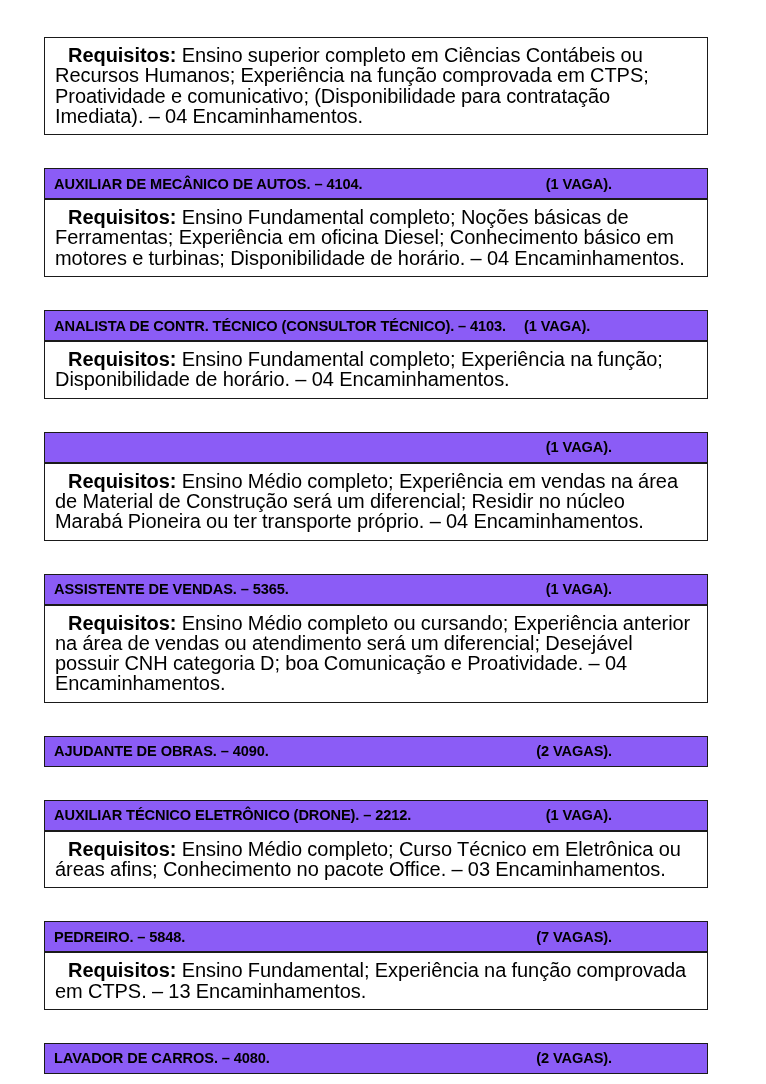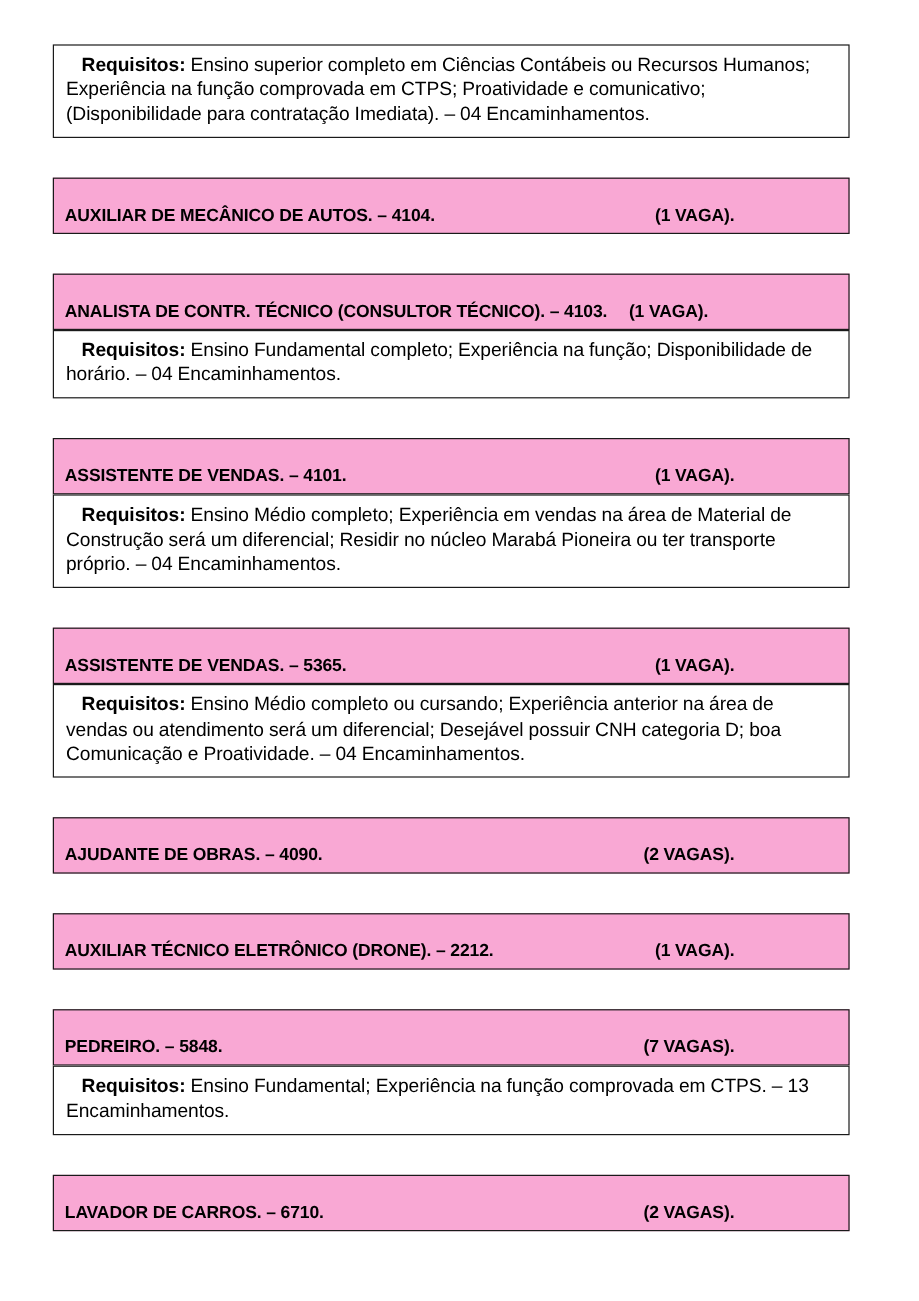--- a/index.html
+++ b/index.html
@@ -38,24 +38,24 @@
   }
   .job-block:last-child {
     margin-bottom: 0;
   }
 
   .title-box {
     border: 1.6px solid #1a1a1a;
     border-bottom-width: 1.1px;
     box-sizing: border-box;
     padding: 6px 10px 6px 9px;
-    height: 47px;
+    height: 31px;
     display: flex;
-    align-items: flex-end;
-    background: #f9a8d4;
+    align-items: center;
+    background: #8b5cf6;
   }
 
   .title-text {
     font-size: 14.6px;
     font-weight: bold;
     letter-spacing: -0.1px;
     white-space: nowrap;
   }
 
   
@@ -75,21 +75,21 @@
 
   .req-box {
     border: 1.6px solid #1a1a1a;
     border-top-width: 1.1px;
     box-sizing: border-box;
     padding: 7px 11px 8px 10px;
     background: #ffffff;
   }
 
   .req-text {
-    font-size: 16px;
+    font-size: 20px;
     line-height: 20.3px;
     text-align: left;
     text-indent: 13px;
     letter-spacing: -0.05px;
     word-spacing: -0.2px;
   }
   .req-label {
     font-weight: bold;
   }
 
@@ -109,35 +109,37 @@
         <div class="req-text"><span class="req-label">Requisitos:</span><span> Ensino superior completo em Ciências Contábeis ou Recursos Humanos; Experiência na função comprovada em CTPS; Proatividade e comunicativo; (Disponibilidade para contratação Imediata). – 04 Encaminhamentos.</span></div>
       </div>
     </div>
 
     <div id="jobs-container">
   <div class="job-block">
     <div class="title-box">
       <span class="title-text">AUXILIAR DE MECÂNICO DE AUTOS. – 4104.</span>
       <span class="vagas vagas-spaced">(1 VAGA).</span>
     </div>
+    <div class="req-box">
+      <div class="req-text"><span class="req-label">Requisitos:</span><span> Ensino Fundamental completo; Noções básicas de Ferramentas; Experiência em oficina Diesel; Conhecimento básico em motores e turbinas; Disponibilidade de horário. – 04 Encaminhamentos.</span></div>
+    </div>
   </div>
 
   <div class="job-block">
     <div class="title-box">
       <span class="title-text">ANALISTA DE CONTR. TÉCNICO (CONSULTOR TÉCNICO). – 4103.</span>
       <span class="vagas vagas-inline">(1 VAGA).</span>
     </div>
     <div class="req-box">
       <div class="req-text"><span class="req-label">Requisitos:</span><span> Ensino Fundamental completo; Experiência na função; Disponibilidade de horário. – 04 Encaminhamentos.</span></div>
     </div>
   </div>
 
   <div class="job-block">
     <div class="title-box">
-      <span class="title-text">ASSISTENTE DE VENDAS. – 4101.</span>
       <span class="vagas vagas-spaced">(1 VAGA).</span>
     </div>
     <div class="req-box">
       <div class="req-text"><span class="req-label">Requisitos:</span><span> Ensino Médio completo; Experiência em vendas na área de Material de Construção será um diferencial; Residir no núcleo Marabá Pioneira ou ter transporte próprio. – 04 Encaminhamentos.</span></div>
     </div>
   </div>
 
   <div class="job-block">
     <div class="title-box">
       <span class="title-text">ASSISTENTE DE VENDAS. – 5365.</span>
@@ -153,35 +155,38 @@
       <span class="title-text">AJUDANTE DE OBRAS. – 4090.</span>
       <span class="vagas vagas-spaced">(2 VAGAS).</span>
     </div>
   </div>
 
   <div class="job-block">
     <div class="title-box">
       <span class="title-text">AUXILIAR TÉCNICO ELETRÔNICO (DRONE). – 2212.</span>
       <span class="vagas vagas-spaced">(1 VAGA).</span>
     </div>
+    <div class="req-box">
+      <div class="req-text"><span class="req-label">Requisitos:</span><span> Ensino Médio completo; Curso Técnico em Eletrônica ou áreas afins; Conhecimento no pacote Office. – 03 Encaminhamentos.</span></div>
+    </div>
   </div>
 
   <div class="job-block">
     <div class="title-box">
       <span class="title-text">PEDREIRO. – 5848.</span>
       <span class="vagas vagas-spaced">(7 VAGAS).</span>
     </div>
     <div class="req-box">
       <div class="req-text"><span class="req-label">Requisitos:</span><span> Ensino Fundamental; Experiência na função comprovada em CTPS. – 13 Encaminhamentos.</span></div>
     </div>
   </div>
 
   <div class="job-block">
     <div class="title-box">
-      <span class="title-text">LAVADOR DE CARROS. – 6710.</span>
+      <span class="title-text">LAVADOR DE CARROS. – 4080.</span>
       <span class="vagas vagas-spaced">(2 VAGAS).</span>
     </div>
 
   </div>
 </div>
 
   </div>
 </div>
 
 </body></html>

